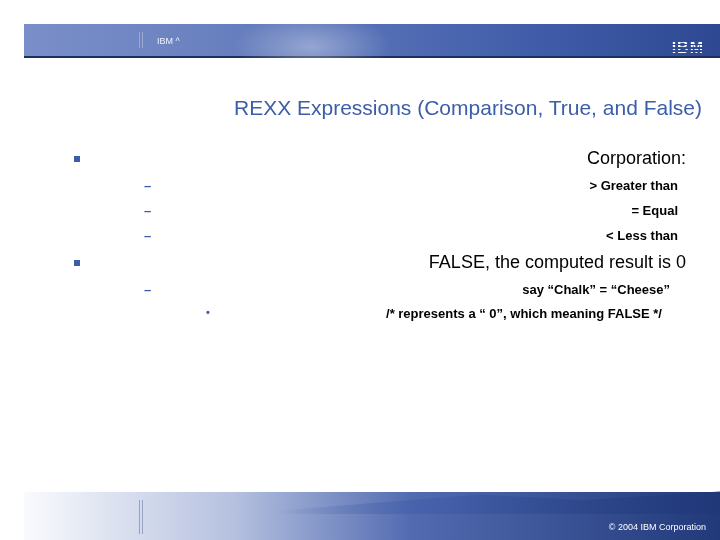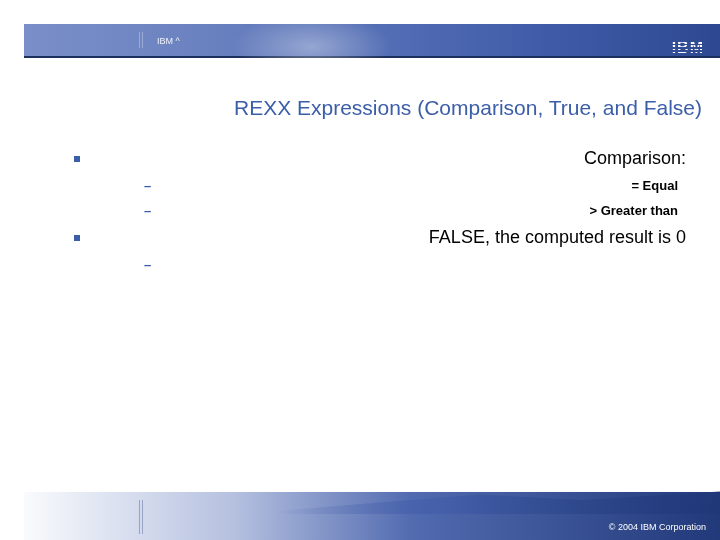--- a/index.html
+++ b/index.html
@@ -194,30 +194,35 @@
   <div class="flare"></div>
   <span class="header-label">IBM ^</span>
   <span class="ibm-logo">IBM</span>
 </div>
 
 <div class="content">
   <h1 class="title">REXX Expressions (Comparison, True, and False)</h1>
 
   <ul class="main-list">
     <li>
-      <span>Comparison:</span>
+      <span>Corporation:</span>
       <ul class="sub-list">
+        <li>&gt; Greater than</li>
         <li>= Equal</li>
-        <li>&gt; Greater than</li>
+        <li>&lt; Less than</li>
       </ul>
     </li>
     <li>
       <span>FALSE, the computed result is 0</span>
       <ul class="sub-list">
         <li>
+          <span>say “Chalk” = “Cheese”</span>
+          <ul class="sub-sub-list">
+            <li>/* represents a “ 0”, which meaning FALSE */</li>
+          </ul>
         </li>
       </ul>
     </li>
   </ul>
 </div>
 
 <div class="footer">
   <div class="footer-wave"></div>
   <span class="copyright">© 2004 IBM Corporation</span>
 </div>

